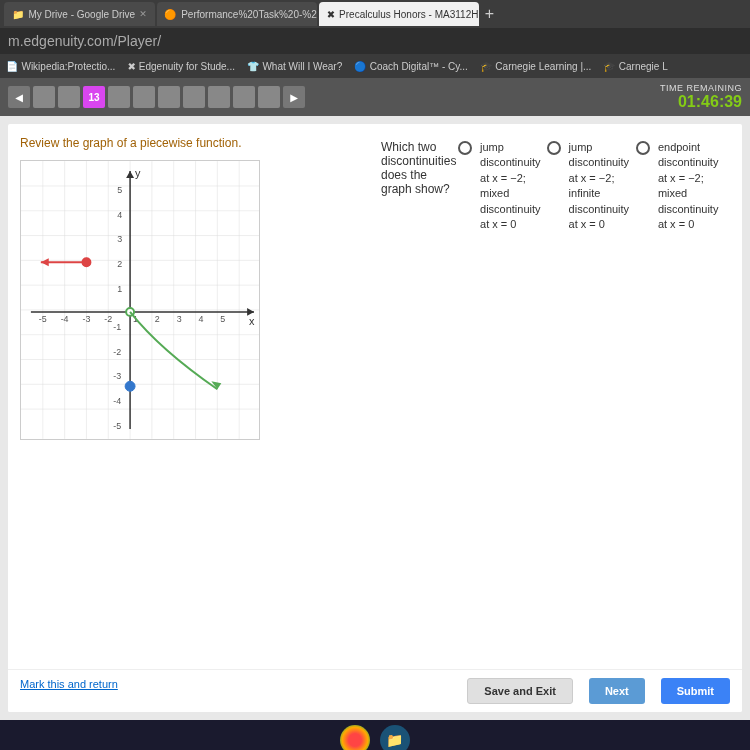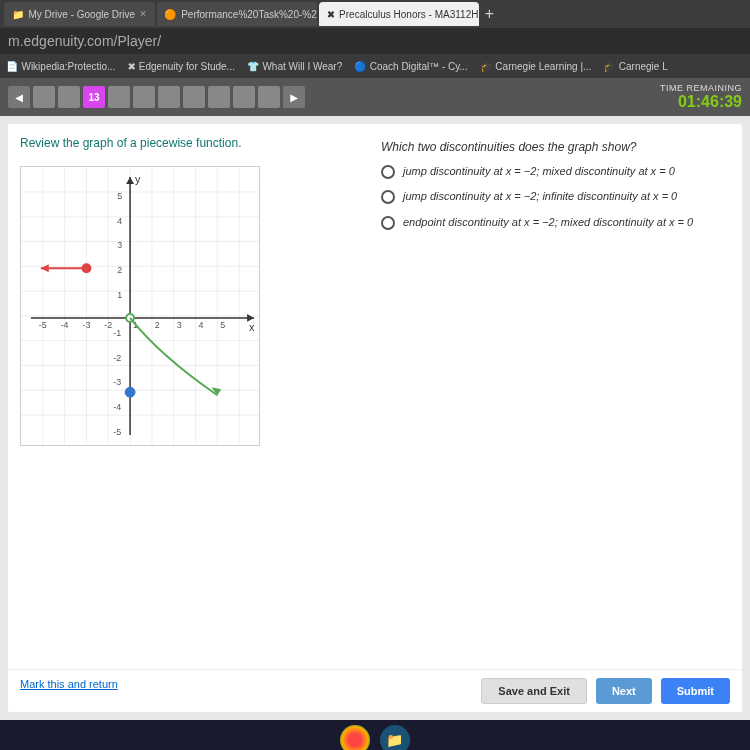--- a/index.html
+++ b/index.html
@@ -190,29 +190,28 @@
 
     .left-panel {
       flex: 1;
       display: flex;
       flex-direction: column;
     }
 
     .right-panel {
       flex: 1;
       display: flex;
-      flex-direction: column;
+      flex-direction: row;
       padding-top: 4px;
-      font-style: italic;
     }
 
     .question-instruction {
       font-size: 12px;
-      color: #0f766e;
-      margin-bottom: 16px;
+      color: #a16207;
+      margin-bottom: 10px;
     }
 
     
     .graph-container {
       border: 1px solid #ccc;
       background: white;
       width: 240px;
       height: 280px;
       position: relative;
       overflow: hidden;
@@ -267,21 +266,21 @@
 
     .mark-return {
       font-size: 11px;
       color: #0066cc;
       cursor: pointer;
       text-decoration: underline;
     }
 
     .footer-buttons {
       display: flex;
-      gap: 9px;
+      gap: 16px;
     }
 
     .btn {
       padding: 6px 16px;
       border: none;
       border-radius: 3px;
       font-size: 11px;
       cursor: pointer;
       font-weight: bold;
     }

